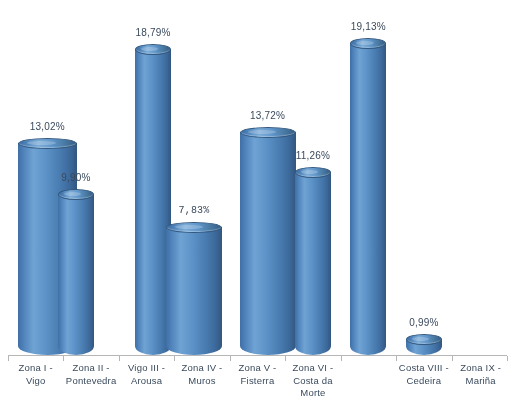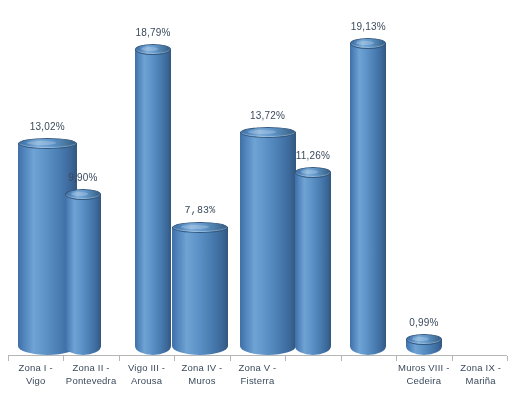--- a/index.html
+++ b/index.html
@@ -155,35 +155,35 @@
 <div id="chart-root">
 
   <div id="plot-area">
       <div class="bar-group" style="left: 17.7222px; width: 59px; height: 212.085px;">
         <div class="cylinder" style="height: 212.085px;">
           <div class="cyl-bottom"></div>
         </div>
         <div class="cyl-top"></div>
         <div class="bar-label" style="bottom: 223.085px;">13,02%</div>
       </div>
-      <div class="bar-group" style="left: 65px; width: 36px; height: 161.263px;">
+      <div class="bar-group" style="left: 58px; width: 36px; height: 161.263px;">
         <div class="cylinder" style="height: 161.263px;">
           <div class="cyl-bottom"></div>
         </div>
         <div class="cyl-top"></div>
         <div class="bar-label" style="bottom: 172.263px;">9,90%</div>
       </div>
       <div class="bar-group" style="left: 135px; width: 36px; height: 306.073px;">
         <div class="cylinder" style="height: 306.073px;">
           <div class="cyl-bottom"></div>
         </div>
         <div class="cyl-top"></div>
         <div class="bar-label" style="bottom: 317.073px;">18,79%</div>
       </div>
-      <div class="bar-group" style="left: 172px; width: 56px; height: 127.544px; font-family: Liberation Mono, monospace;">
+      <div class="bar-group" style="left: 166px; width: 56px; height: 127.544px; font-family: Liberation Mono, monospace;">
         <div class="cylinder" style="height: 127.544px;">
           <div class="cyl-bottom"></div>
         </div>
         <div class="cyl-top"></div>
         <div class="bar-label" style="bottom: 138.544px;">7,83%</div>
       </div>
       <div class="bar-group" style="left: 239.5px; width: 56px; height: 223.487px;">
         <div class="cylinder" style="height: 223.487px;">
           <div class="cyl-bottom"></div>
         </div>
@@ -228,22 +228,27 @@
         <div>Arousa</div>
       </div>
       <div class="cat-label" style="left: 174.333px; width: 55.4444px;">
         <div>Zona IV -</div>
         <div>Muros</div>
       </div>
       <div class="cat-label" style="left: 229.778px; width: 55.4444px;">
         <div>Zona V -</div>
         <div>Fisterra</div>
       </div>
+      <div class="cat-label" style="left: 285.222px; width: 55.4444px;">
+        <div>Zona VI -</div>
+        <div>Costa da</div>
+        <div>Morte</div>
+      </div>
       <div class="cat-label" style="left: 396.111px; width: 55.4444px;">
-        <div>Muros VIII -</div>
+        <div>Costa VIII -</div>
         <div>Cedeira</div>
       </div>
       <div class="cat-label" style="left: 453px; width: 55.4444px; text-align: center;">
         <div>Zona IX -</div>
         <div>Mariña</div>
       </div>
     </div>
 
 <div class="tick" style="left: 8px;"></div>
     <div class="tick" style="left: 63.4444px;"></div>

